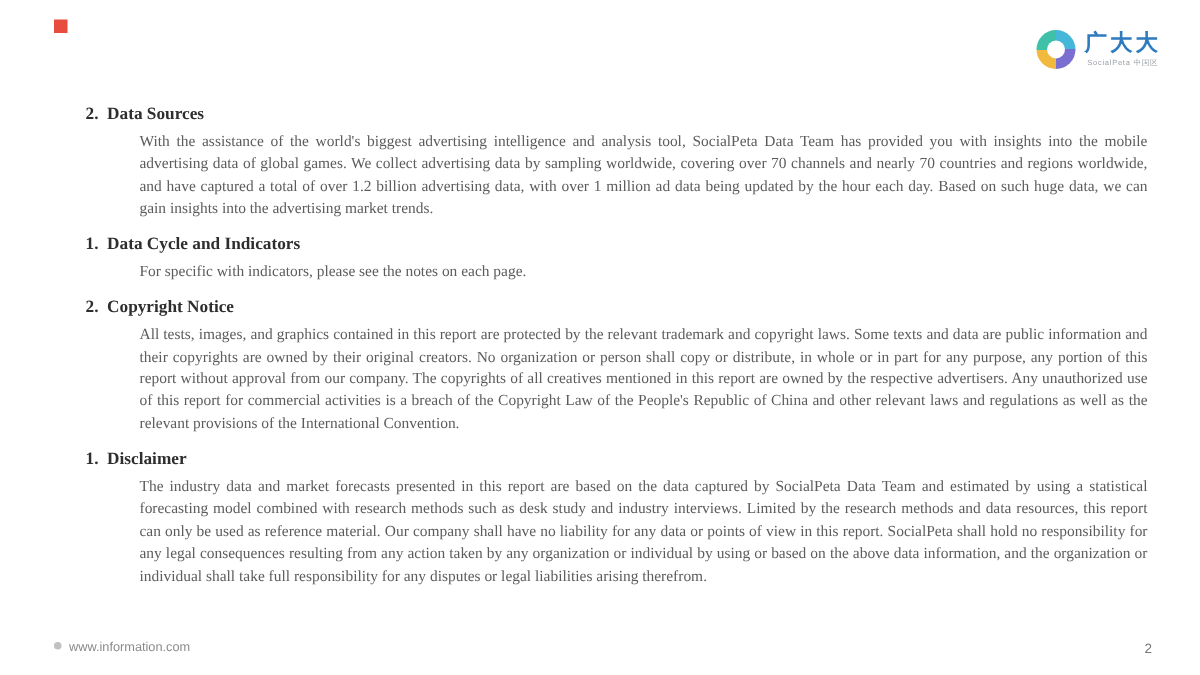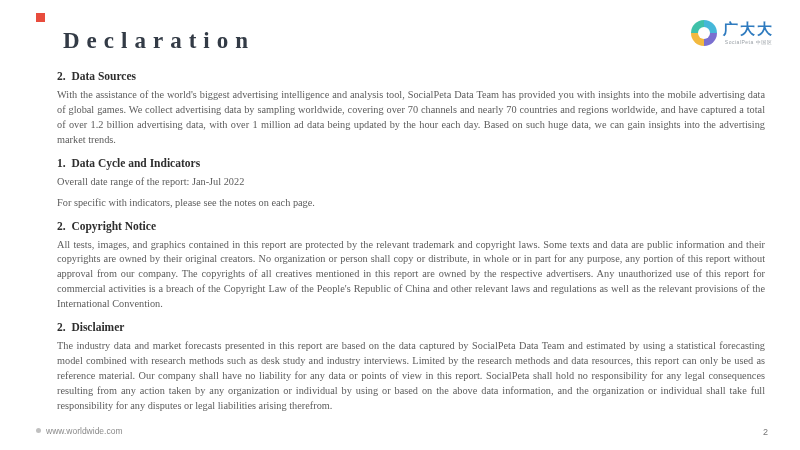--- a/index.html
+++ b/index.html
@@ -47,21 +47,21 @@
   }
 
   .content { position:absolute; left:57px; top:70px; width:708px; }
   .section { margin-bottom:9px; }
   .section-heading {
     font-size:11.5px; font-weight:bold; color:#2e2e2e;
     margin-bottom:6px; white-space:pre-wrap;
   }
   .section-para {
     font-size:10.3px; color:#5c5c5c; line-height:1.45;
-    text-align:justify; margin-bottom:6px;
+    text-align:justify; margin-bottom:6px;margin-left:36px;
   }
   .section-para.single-line { text-align:left; }
 
   .footer-dot {
     position:absolute; left:36px; bottom:17px;
     width:5px; height:5px; border-radius:50%; background:#c0c0c0;
   }
   .footer-url {
     position:absolute; left:46px; bottom:14px;
     font-size:8.5px; color:#8a8a8a;
@@ -73,54 +73,52 @@
     font-family:"Liberation Sans", sans-serif;
   }
 </style>
 </head>
 <body>
 
 <div class="slide">
 
   <div class="accent-square"></div>
 
-  <div class="title">Declaration</div>
 
   <div class="logo">
     <div class="logo-icon">
       <div class="logo-icon-hole"></div>
     </div>
     <div class="logo-text">
       <div class="logo-brand">广大大</div>
       <div class="logo-sub">SocialPeta 中国区</div>
     </div>
   </div>
 
   <div class="content">
 
     <div class="section">
       <div class="section-heading">2.  Data Sources</div>
       <p class="section-para">With the assistance of the world's biggest advertising intelligence and analysis tool, SocialPeta Data Team has provided you with insights into the mobile advertising data of global games. We collect advertising data by sampling worldwide, covering over 70 channels and nearly 70 countries and regions worldwide, and have captured a total of over 1.2 billion advertising data, with over 1 million ad data being updated by the hour each day. Based on such huge data, we can gain insights into the advertising market trends.</p>
     </div>
 
     <div class="section">
       <div class="section-heading">1.  Data Cycle and Indicators</div>
-      <p class="section-para single-line">Overall date range of the report: Jan-Jul 2022</p>
       <p class="section-para single-line">For specific with indicators, please see the notes on each page.</p>
     </div>
 
     <div class="section">
       <div class="section-heading">2.  Copyright Notice</div>
       <p class="section-para">All tests, images, and graphics contained in this report are protected by the relevant trademark and copyright laws. Some texts and data are public information and their copyrights are owned by their original creators. No organization or person shall copy or distribute, in whole or in part for any purpose, any portion of this report without approval from our company. The copyrights of all creatives mentioned in this report are owned by the respective advertisers. Any unauthorized use of this report for commercial activities is a breach of the Copyright Law of the People's Republic of China and other relevant laws and regulations as well as the relevant provisions of the International Convention.</p>
     </div>
 
     <div class="section">
-      <div class="section-heading">2.  Disclaimer</div>
+      <div class="section-heading">1.  Disclaimer</div>
       <p class="section-para">The industry data and market forecasts presented in this report are based on the data captured by SocialPeta Data Team and estimated by using a statistical forecasting model combined with research methods such as desk study and industry interviews. Limited by the research methods and data resources, this report can only be used as reference material. Our company shall have no liability for any data or points of view in this report. SocialPeta shall hold no responsibility for any legal consequences resulting from any action taken by any organization or individual by using or based on the above data information, and the organization or individual shall take full responsibility for any disputes or legal liabilities arising therefrom.</p>
     </div>
 
   </div>
 
   <div class="footer-dot"></div>
-  <div class="footer-url">www.worldwide.com</div>
+  <div class="footer-url">www.information.com</div>
   <div class="page-num">2</div>
 
 </div>
 
 </body></html>

